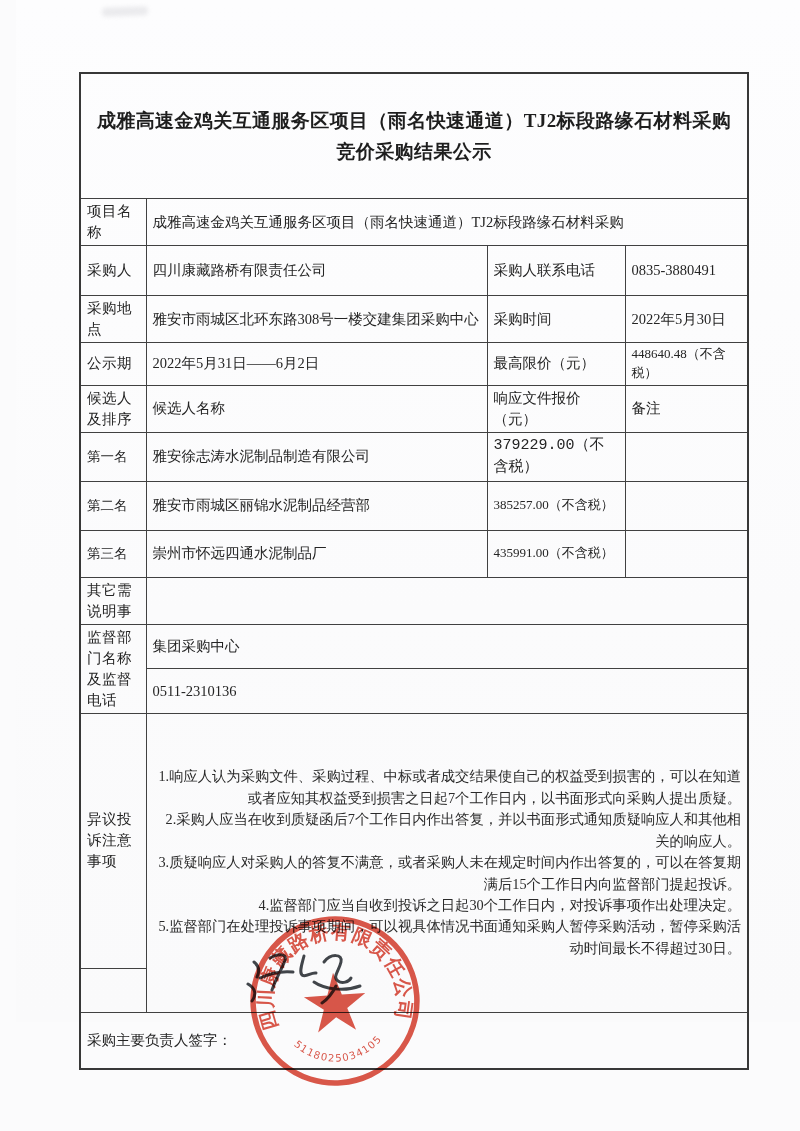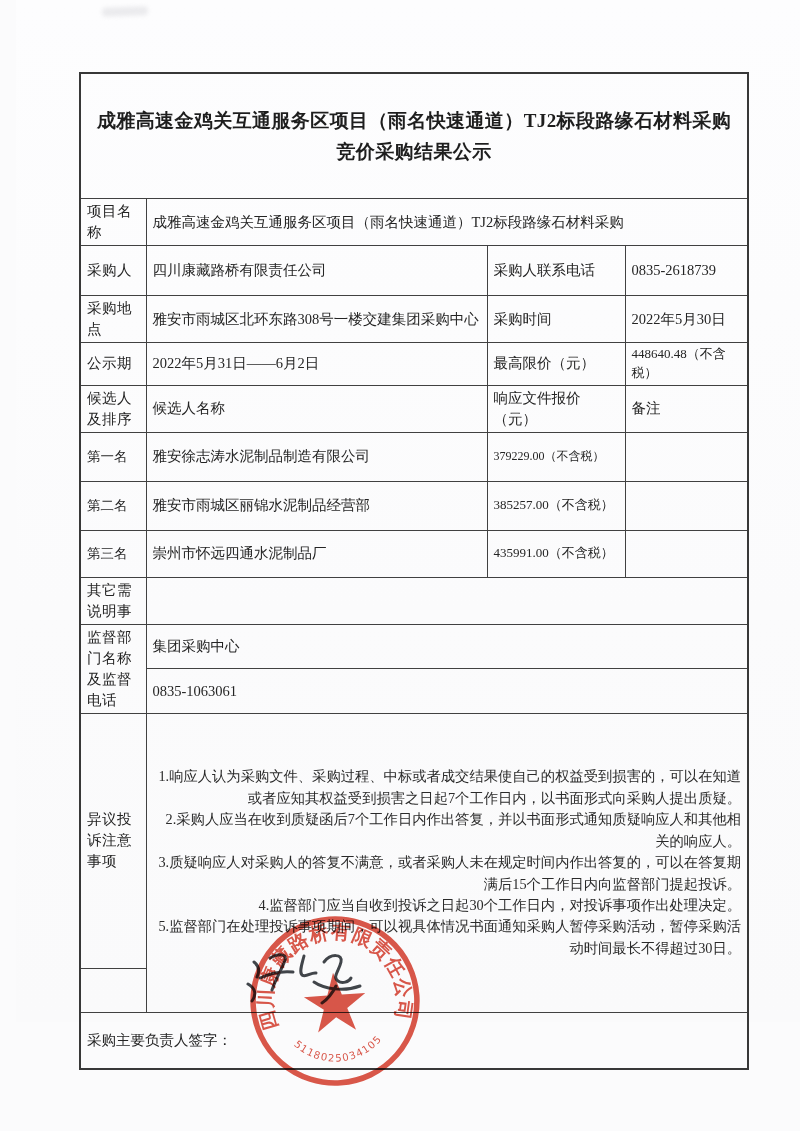--- a/index.html
+++ b/index.html
@@ -94,21 +94,21 @@
     <tr class="r2">
       <td class="lbl">项目名
 称</td>
       <td colspan="3">成雅高速金鸡关互通服务区项目（雨名快速通道）TJ2标段路缘石材料采购</td>
     </tr>
 
     <tr class="r3">
       <td class="lbl">采购人</td>
       <td>四川康藏路桥有限责任公司</td>
       <td class="ctr">采购人联系电话</td>
-      <td class="ctr">0835-2618739</td>
+      <td class="ctr">0835-3880491</td>
     </tr>
 
     <tr class="r4">
       <td class="lbl">采购地
 点</td>
       <td>雅安市雨城区北环东路308号一楼交建集团采购中心</td>
       <td class="ctr">采购时间</td>
       <td class="ctr">2022年5月30日</td>
     </tr>
 
@@ -123,21 +123,21 @@
       <td class="lbl">候选人
 及排序</td>
       <td class="ctr">候选人名称</td>
       <td class="ctr">响应文件报价（元）</td>
       <td class="ctr">备注</td>
     </tr>
 
     <tr class="r7">
       <td class="ctr" style="font-size:13.5px;">第一名</td>
       <td class="ctr cand-name">雅安徐志涛水泥制品制造有限公司</td>
-      <td class="ctr" style="font-size:12px;">379229.00（不含税）</td>
+      <td class="ctr" style="font-size:15px;font-family:Liberation Mono, monospace;">379229.00（不含税）</td>
       <td class="ctr"></td>
     </tr>
 
     <tr class="r8">
       <td class="ctr" style="font-size:13.5px;margin-top:36px;">第二名</td>
       <td class="ctr cand-name">雅安市雨城区丽锦水泥制品经营部</td>
       <td class="ctr" style="font-size:13px;margin-left:34px;">385257.00（不含税）</td>
       <td class="ctr"></td>
     </tr>
 
@@ -155,21 +155,21 @@
     </tr>
 
     <tr class="r11">
       <td class="lbl" rowspan="2">监督部
 门名称
 及监督
 电话</td>
       <td colspan="3" class="ctr">集团采购中心</td>
     </tr>
     <tr class="r12">
-      <td colspan="3" class="ctr">0835-1063061</td>
+      <td colspan="3" class="ctr">0511-2310136</td>
     </tr>
 
     <tr class="r13">
       <td class="lbl">异议投
 诉注意
 事项</td>
       <td colspan="3" rowspan="2" class="objection-text">
         <div>1.响应人认为采购文件、采购过程、中标或者成交结果使自己的权益受到损害的，可以在知道或者应知其权益受到损害之日起7个工作日内，以书面形式向采购人提出质疑。</div>
         <div>2.采购人应当在收到质疑函后7个工作日内作出答复，并以书面形式通知质疑响应人和其他相关的响应人。</div>
         <div>3.质疑响应人对采购人的答复不满意，或者采购人未在规定时间内作出答复的，可以在答复期满后15个工作日内向监督部门提起投诉。</div>

